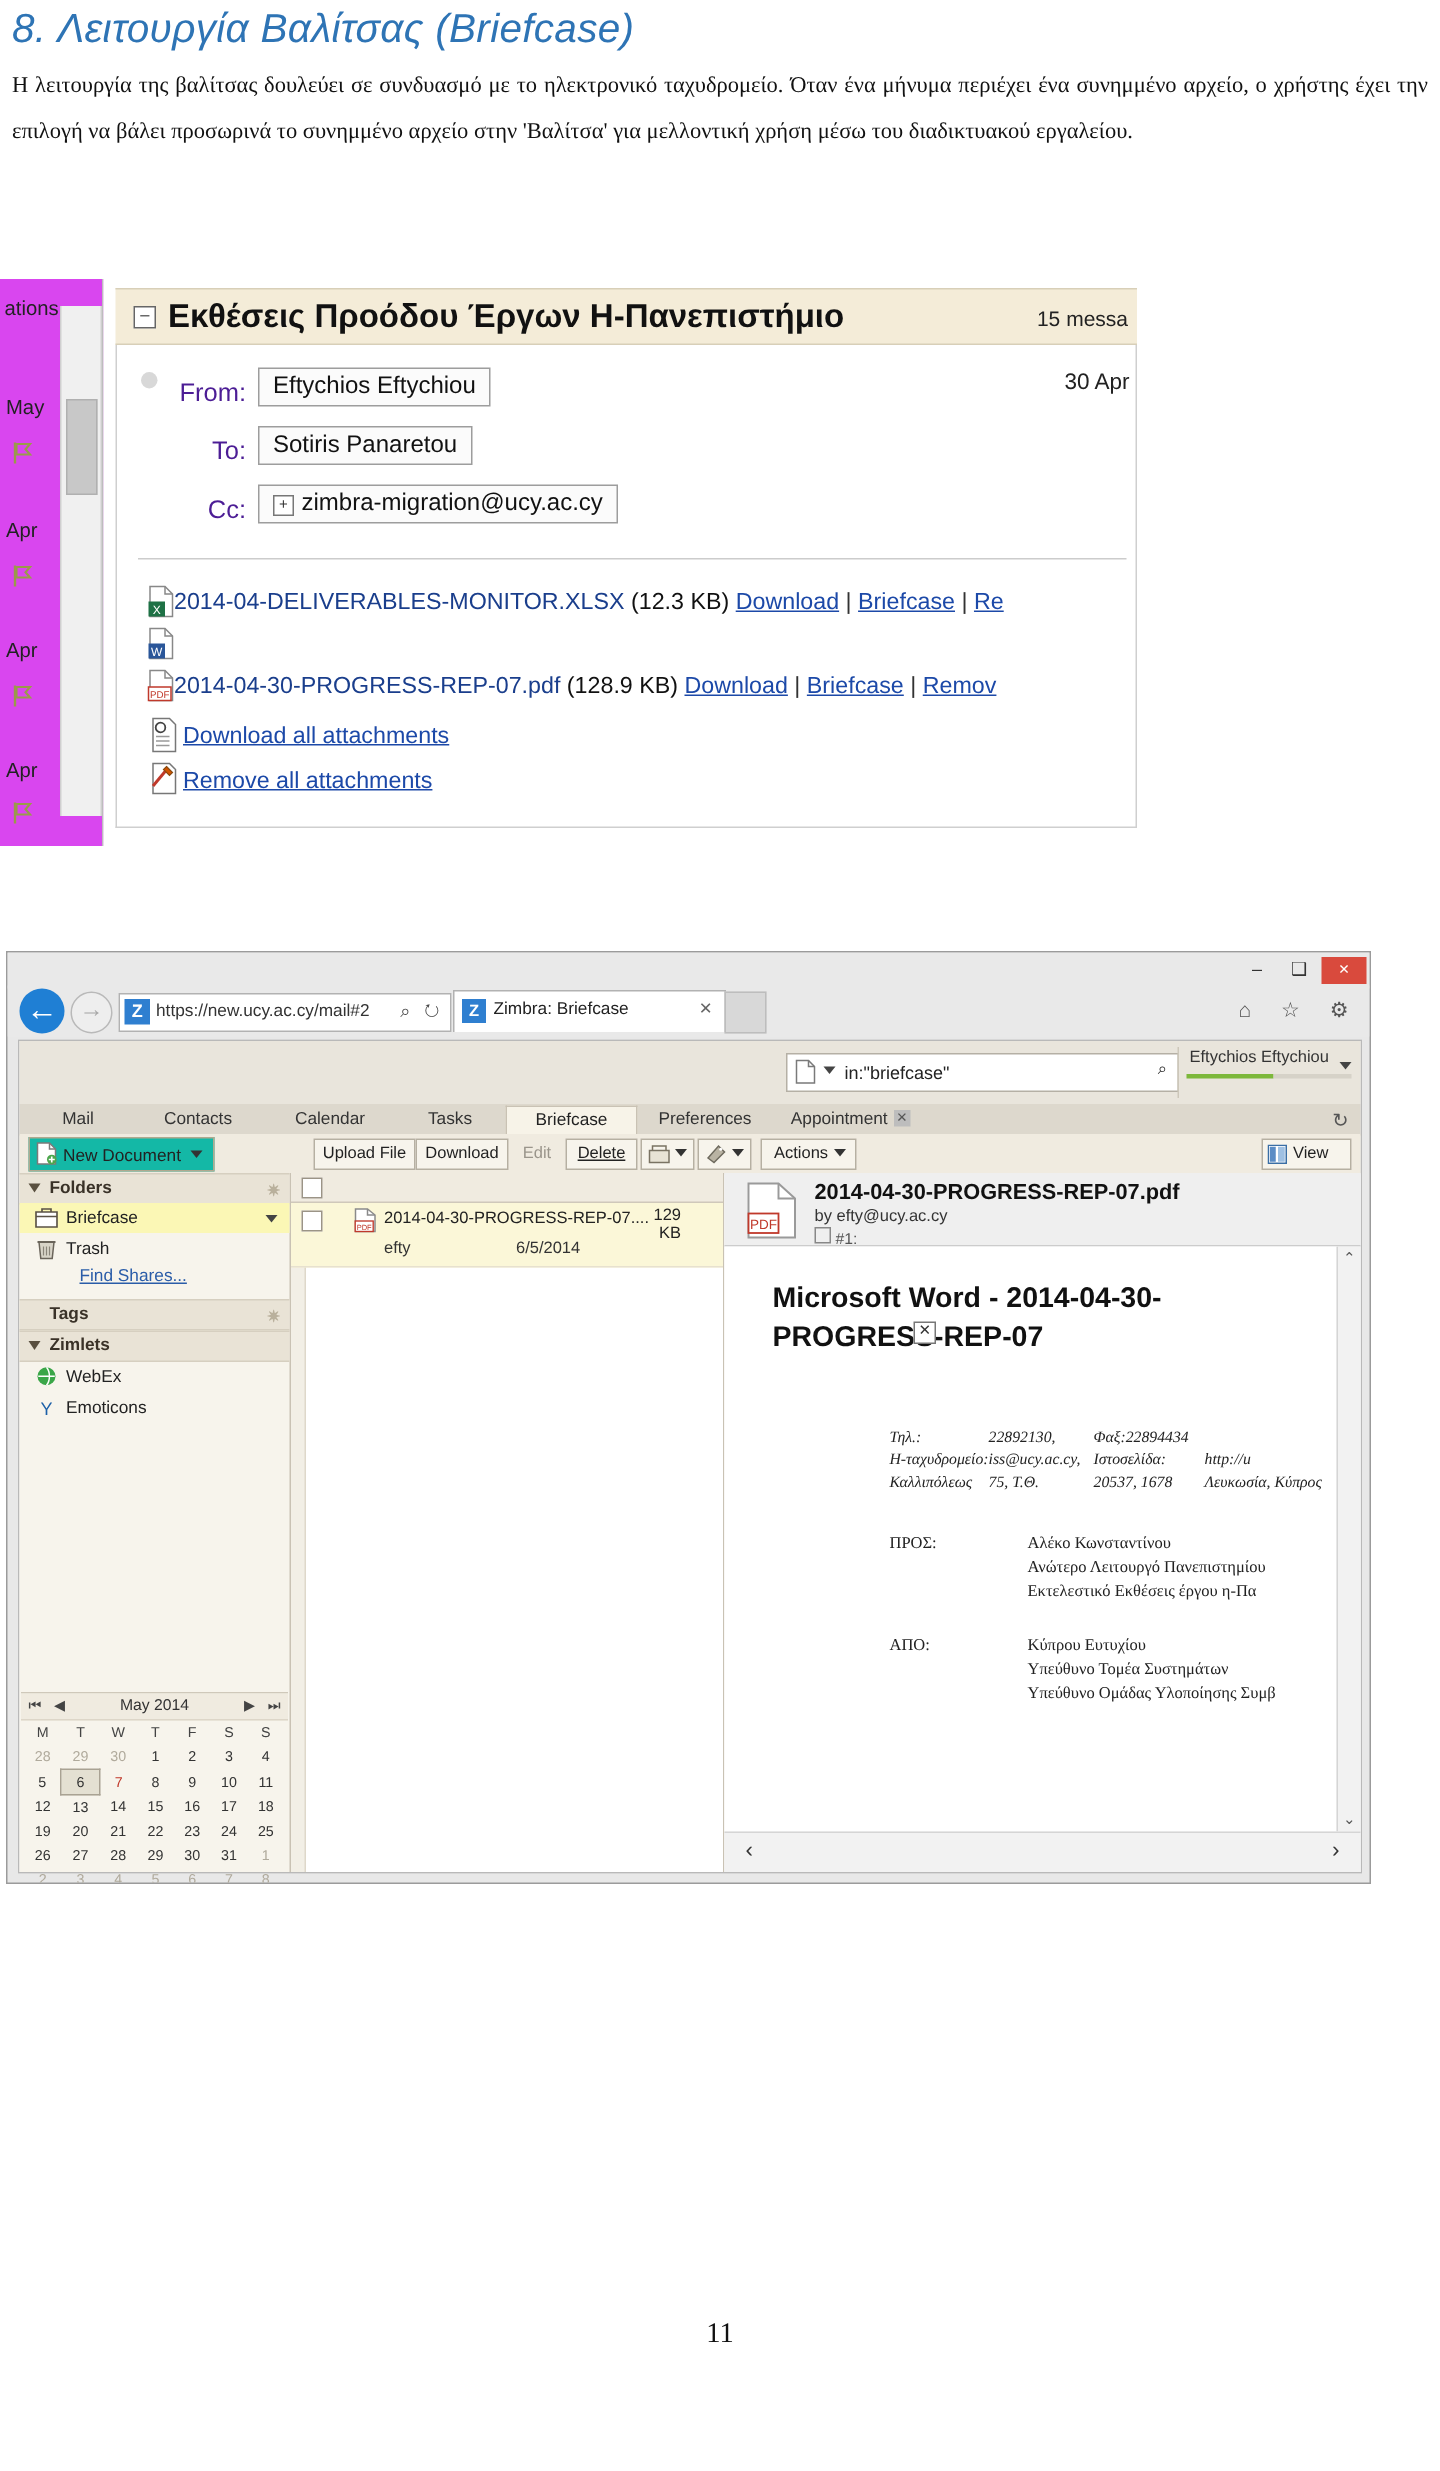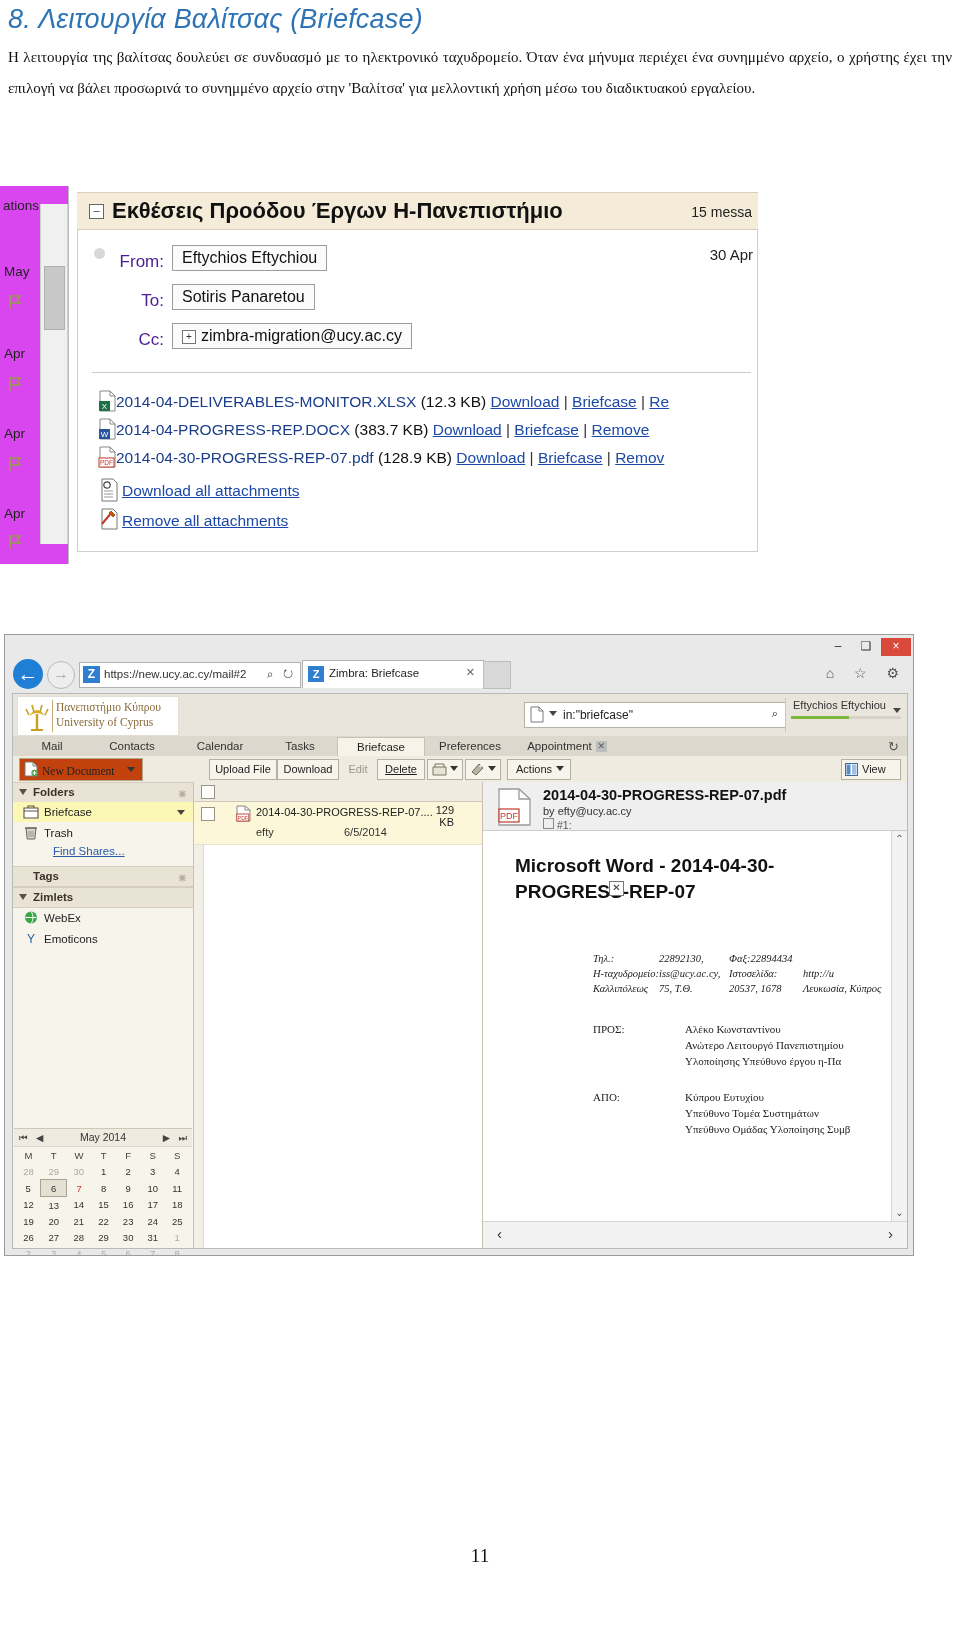--- a/index.html
+++ b/index.html
@@ -151,21 +151,21 @@
   .z-tab.active{background:#f7f3e8;border:1px solid #c9c2b4;border-bottom:none;color:#222;}
   .z-tab-x{display:inline-block;width:11px;height:11px;background:#bdbdbd;color:#555;font-size:9px;line-height:11px;text-align:center;margin-left:4px;vertical-align:1px;}
   .z-refresh{position:absolute;right:8px;top:3px;font-size:13px;color:#555;}
 
   .z-toolbar{position:absolute;left:0;top:62px;width:894px;height:26px;background:#f0ebe0;border-bottom:1px solid #cfc8ba;}
   .z-btn{
     position:absolute;top:3px;height:19px;background:#f7f4ec;border:1px solid #b6b0a2;
     font-size:11px;color:#222;line-height:18px;text-align:center;white-space:nowrap;
   }
   .z-btn.flat{border:1px solid transparent;background:transparent;color:#9a958b;}
-  .z-newdoc{position:absolute;left:6px;top:2px;width:122px;height:21px;background:#c2410c;border:1px solid #b0a98f;font-size:11.5px;color:#222;line-height:20px;font-family:Liberation Serif, serif;}
+  .z-newdoc{position:absolute;left:6px;top:2px;width:122px;height:21px;background:#14b8a6;border:1px solid #b0a98f;font-size:11.5px;color:#222;line-height:20px;}
   .z-newdoc .ic{position:absolute;left:4px;top:2px;width:14px;height:16px;}
   .z-newdoc .tx{position:absolute;left:22px;top:2px;}
   .z-newdoc .cr{position:absolute;right:7px;top:8px;width:0;height:0;border-left:4px solid transparent;border-right:4px solid transparent;border-top:5px solid #333;}
 
   .z-left{position:absolute;left:0;top:88px;width:180px;height:466px;background:#f7f4ec;border-right:1px solid #c9c2b4;}
   .z-sechead{
     position:absolute;left:0;width:180px;height:19px;background:#e9e3d6;border-top:1px solid #d6cfc0;border-bottom:1px solid #d6cfc0;
     font-size:11.5px;font-weight:bold;color:#3a3228;line-height:19px;
   }
   .z-sechead .cr{position:absolute;left:6px;top:6px;width:0;height:0;border-left:4px solid transparent;border-right:4px solid transparent;border-top:6px solid #5a5040;}
@@ -307,25 +307,20 @@
           <span class="fsize">(12.3 KB)</span>
           <a href="#">Download</a><span class="sep"> | </span><a href="#">Briefcase</a><span class="sep"> | </span><a href="#">Re</a>
         </div>
 
         <svg class="ficon" style="left:20px;top:188px;" viewBox="0 0 19 22">
           <path d="M2 1h10l5 5v15H2z" fill="#fff" stroke="#888" stroke-width="1"></path>
           <path d="M12 1v5h5" fill="none" stroke="#888" stroke-width="1"></path>
           <rect x="1" y="11" width="11" height="10" fill="#2a5699"></rect>
           <text x="6.5" y="19" font-size="8" fill="#fff" text-anchor="middle" font-family="Liberation Sans, sans-serif">W</text>
         </svg>
-        <div class="s1-attrow" style="left:38px;top:191px;">
-          <span class="fname">2014-04-PROGRESS-REP.DOCX</span>
-          <span class="fsize">(383.7 KB)</span>
-          <a href="#">Download</a><span class="sep"> | </span><a href="#">Briefcase</a><span class="sep"> | </span><a href="#">Remove</a>
-        </div>
 
         <svg class="ficon" style="left:20px;top:216px;" viewBox="0 0 19 22">
           <path d="M2 1h10l5 5v15H2z" fill="#fff" stroke="#888" stroke-width="1"></path>
           <path d="M12 1v5h5" fill="none" stroke="#888" stroke-width="1"></path>
           <rect x="1" y="12" width="15" height="9" fill="#fff" stroke="#c0392b" stroke-width="1"></rect>
           <text x="8.5" y="19" font-size="6.5" fill="#c0392b" text-anchor="middle" font-family="Liberation Sans, sans-serif">PDF</text>
         </svg>
         <div class="s1-attrow" style="left:38px;top:219px;">
           <span class="fname">2014-04-30-PROGRESS-REP-07.pdf</span>
           <span class="fsize">(128.9 KB)</span>
@@ -372,31 +367,20 @@
         <div class="b-tabtitle">Zimbra: Briefcase</div>
         <div class="b-tabclose">✕</div>
       </div>
       <div class="b-newtab"></div>
       <div class="b-righticons">⌂ ☆ ⚙</div>
     </div>
 
     <div class="z-app">
 
       <div class="z-header">
-        <div class="z-logo">
-          <svg class="z-logo-tree" viewBox="0 0 28 32">
-            <path d="M14 30 L14 14" stroke="#c8a020" stroke-width="2.4"></path>
-            <path d="M6 16 Q14 4 22 16 Q14 10 6 16Z" fill="#d8ad2a"></path>
-            <path d="M3 9 l3 6 M9 5 l2 7 M19 5 l-2 7 M25 9 l-3 6" stroke="#c8a020" stroke-width="1.6" fill="none"></path>
-            <path d="M8 30 h12" stroke="#c8a020" stroke-width="2"></path>
-          </svg>
-          <div class="z-logo-bar"></div>
-          <div class="z-logo-t1">Πανεπιστήμιο Κύπρου</div>
-          <div class="z-logo-t2">University of Cyprus</div>
-        </div>
 
         <div class="z-search">
           <svg class="z-search-ic" viewBox="0 0 14 17">
               <path d="M1 1h8l4 4v11H1z" fill="#fff" stroke="#7a7a7a" stroke-width="1"></path>
               <path d="M9 1v4h4" fill="none" stroke="#7a7a7a" stroke-width="1"></path>
             </svg>
           <div class="z-search-caret"></div>
           <div class="z-search-txt">in:"briefcase"</div>
           <div class="z-search-mag">⌕</div>
         </div>
@@ -657,21 +641,21 @@
               <span class="c2">75, Τ.Θ.</span>
               <span class="c3">20537, 1678</span>
               <span class="c4">Λευκωσία, Κύπρος</span>
             </div>
           </div>
 
           <div class="pdf-block" style="top:190px;">
             <span class="lbl">ΠΡΟΣ:</span>
             <span class="val" style="top:0;">Αλέκο Κωνσταντίνου</span>
             <span class="val" style="top:16px;">Ανώτερο Λειτουργό Πανεπιστημίου</span>
-            <span class="val" style="top:32px;">Υλοποίησης Υπεύθυνο έργου    η-Πα</span>
+            <span class="val" style="top:32px;">Εκτελεστικό Εκθέσεις έργου    η-Πα</span>
           </div>
 
           <div class="pdf-block" style="top:258px;">
             <span class="lbl">ΑΠΟ:</span>
             <span class="val" style="top:0;">Κύπρου Ευτυχίου</span>
             <span class="val" style="top:16px;">Υπεύθυνο Τομέα Συστημάτων</span>
             <span class="val" style="top:32px;">Υπεύθυνο Ομάδας Υλοποίησης Συμβ</span>
           </div>
         </div>
 

